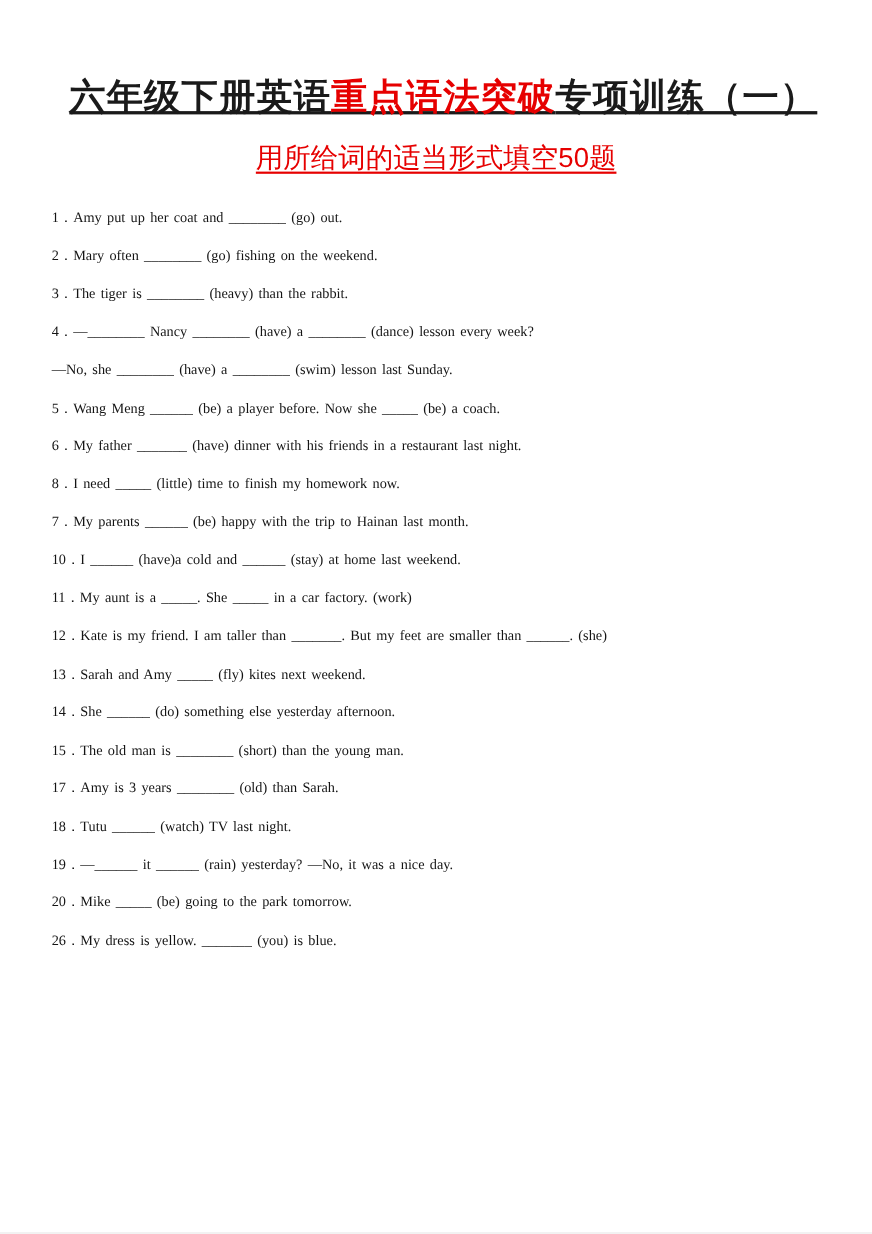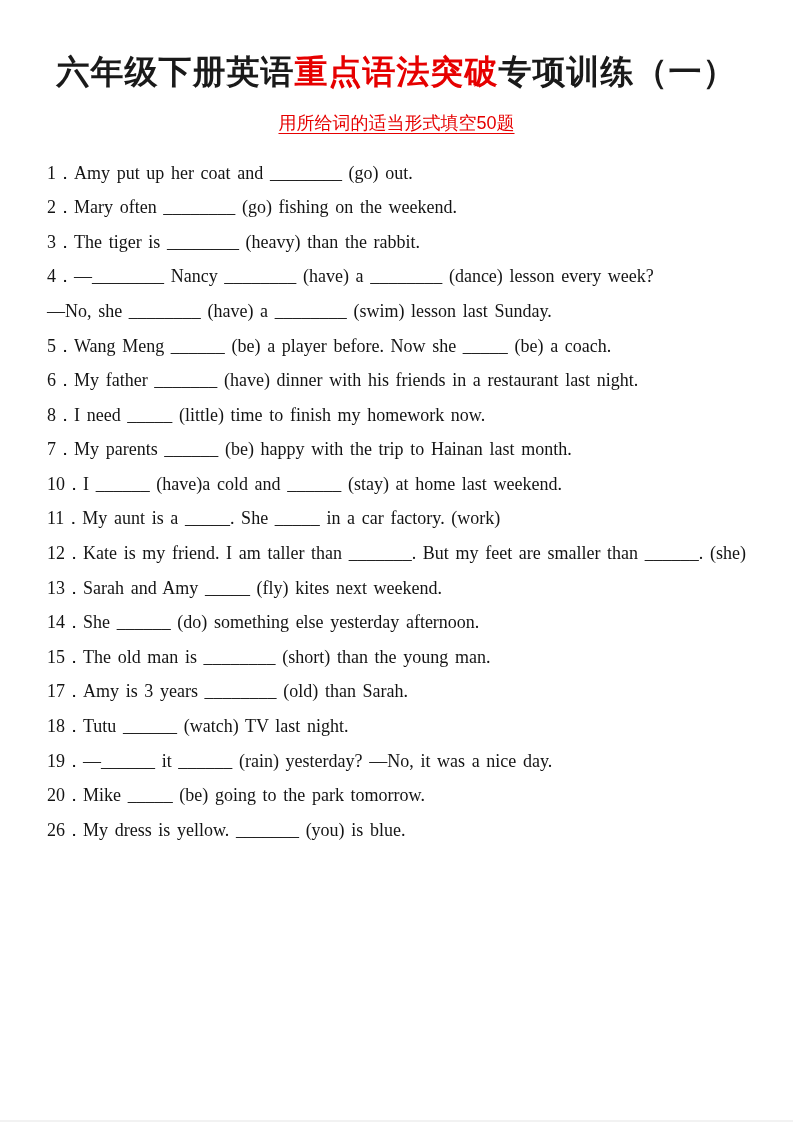--- a/index.html
+++ b/index.html
@@ -16,49 +16,50 @@
     color: #111111;
   }
   .page {
     box-sizing: border-box;
     width: 793px;
     height: 1122px;
     padding: 50px 47px 0 47px;
     background: #ffffff;
   }
   .doc-title {
-    margin: 0;
+    margin: 16px;
     text-align: center;
     font-family: "Liberation Sans", "DejaVu Sans", sans-serif;
     font-weight: bold;
     font-size: 33px;
     line-height: 1.35;
     letter-spacing: 1px;
     color: #1a1a1a;
     white-space: nowrap;
+    text-decoration: underline;
   }
   .doc-title .red {
     color: #e60000;
   }
   .doc-subtitle {
     margin: 16px 0 0 0;
     text-align: center;
     font-family: "Liberation Sans", "DejaVu Sans", sans-serif;
-    font-size: 18px;
+    font-size: 25px;
     font-weight: normal;
     color: #e60000;
     text-decoration: underline;
     text-underline-offset: 4px;
   }
   .question-list {
     margin-top: 21px;
   }
   .q {
     margin: 0;
-    font-size: 18px;
+    font-size: 13px;
     line-height: 34.6px;
     text-align: justify;
     text-justify: inter-word;
     word-spacing: 0.12em;
     color: #141414;
   }
   .bottom-edge {
     position: absolute;
     left: 0;
     bottom: 0;

